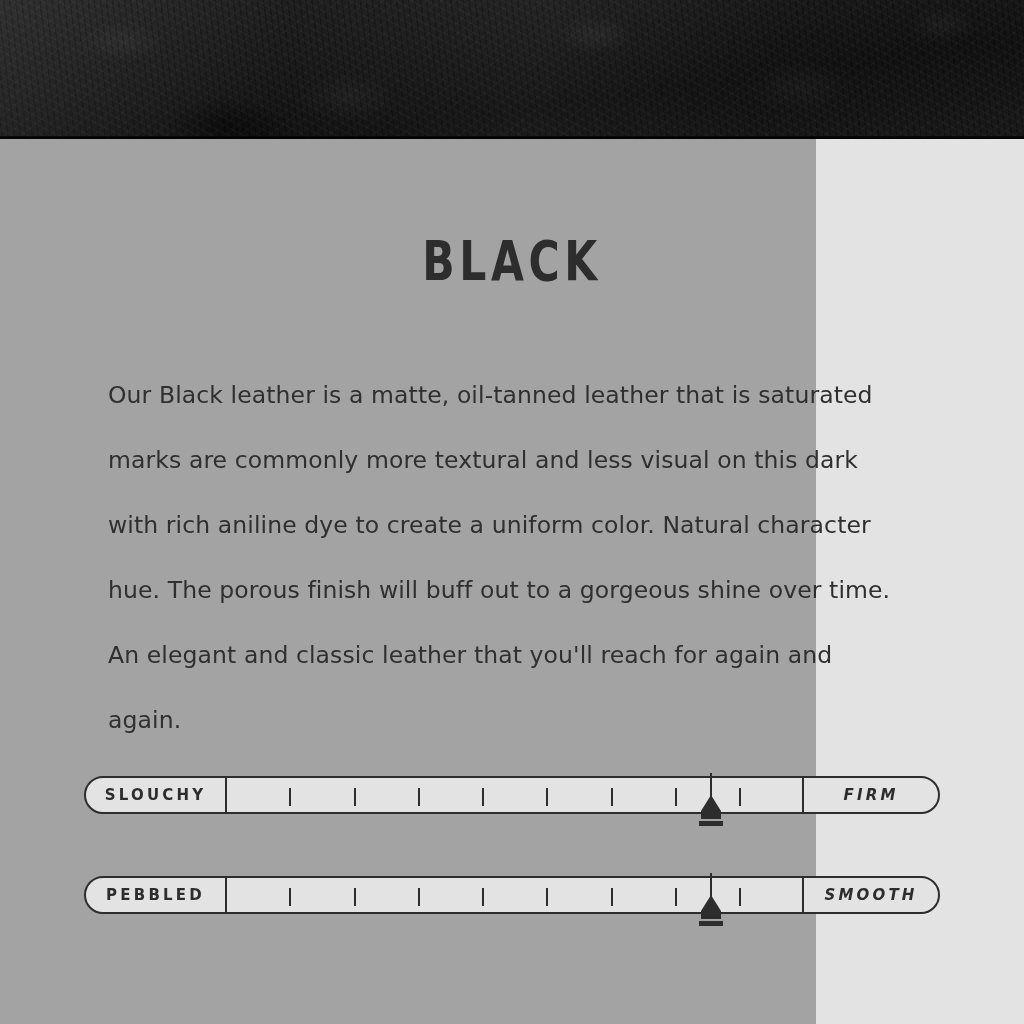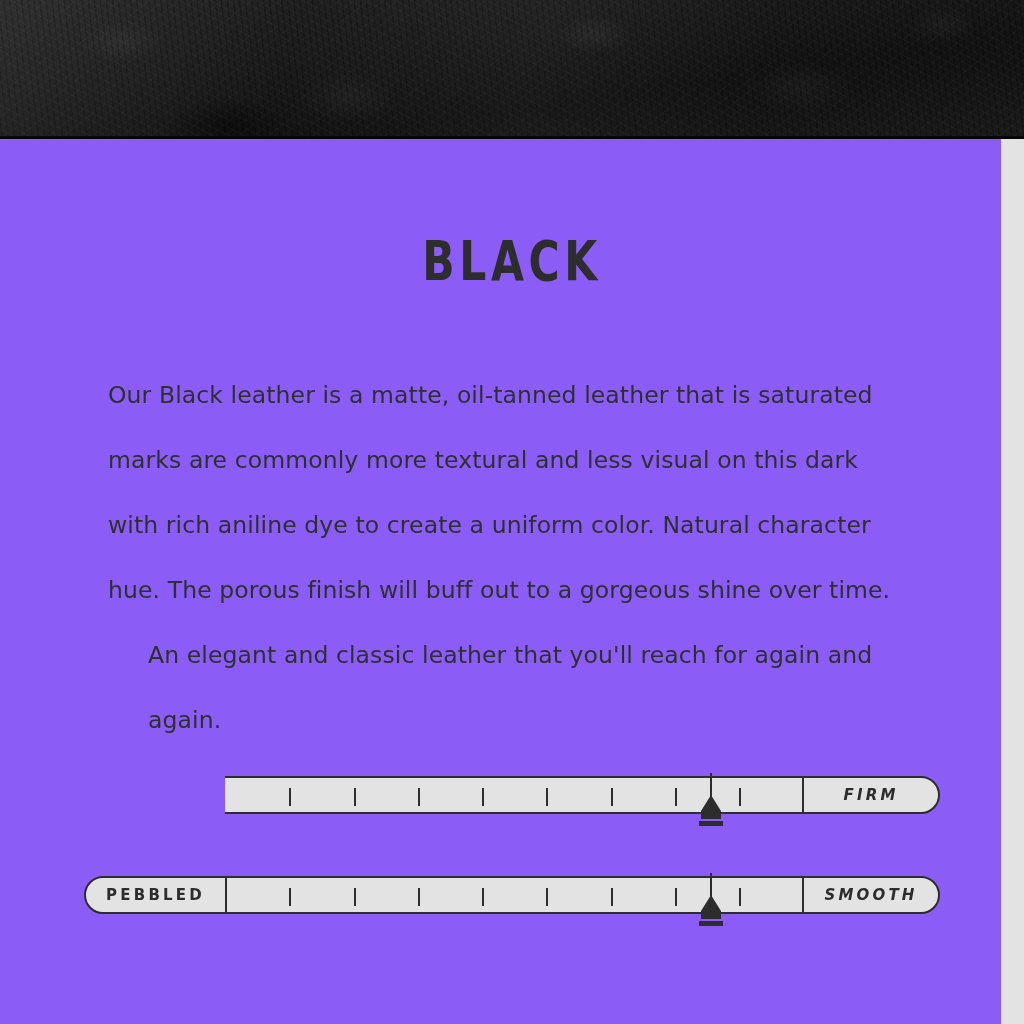--- a/index.html
+++ b/index.html
@@ -8,23 +8,23 @@
   }
   body {
     width: 1024px;
     height: 1024px;
     background: #e3e3e3;
     font-family: "Liberation Sans", sans-serif;
     overflow: hidden;
   }
   .page {
     position: relative;
-    width: 1001px;
+    width: 816px;
     height: 1024px;
-    background: #8b5cf6;
+    background: #a3a3a3;
   }
 
   
   .hero {
     position: absolute;
     left: 0;
     top: 0;
     width: 1024px;
     height: 139px;
     background:
@@ -85,21 +85,20 @@
     line-height: 65px;
     color: #2f2f2f;
     letter-spacing: 0.1px;
   }
   .copy p {
     margin: 0;
     text-align: justify;
   }
   .copy p.last {
     text-align: left;
-    margin-left: 40px;
   }
 
   
   .scales {
     position: absolute;
     left: 84px;
     top: 776px;
     width: 856px;
   }
   .scale-row {
@@ -215,20 +214,21 @@
     <p>Our Black leather is a matte, oil-tanned leather that is saturated</p>
     <p>marks are commonly more textural and less visual on this dark</p>
     <p>with rich aniline dye to create a uniform color.  Natural character</p>
     <p>hue.  The porous finish will buff out to a gorgeous shine over time.</p>
     <p class="last">An elegant and classic leather that you'll reach for again and again.</p>
   </div>
 
   <div class="scales">
 
     <div class="scale-row">
+      <div class="cap cap-left">SLOUCHY</div>
       <div class="track">
         <div class="tick" style="left:11.1%"></div>
         <div class="tick" style="left:22.2%"></div>
         <div class="tick" style="left:33.3%"></div>
         <div class="tick" style="left:44.4%"></div>
         <div class="tick" style="left:55.5%"></div>
         <div class="tick" style="left:66.6%"></div>
         <div class="tick" style="left:77.7%"></div>
         <div class="tick" style="left:88.8%"></div>
         <div class="marker" style="left:84%">

